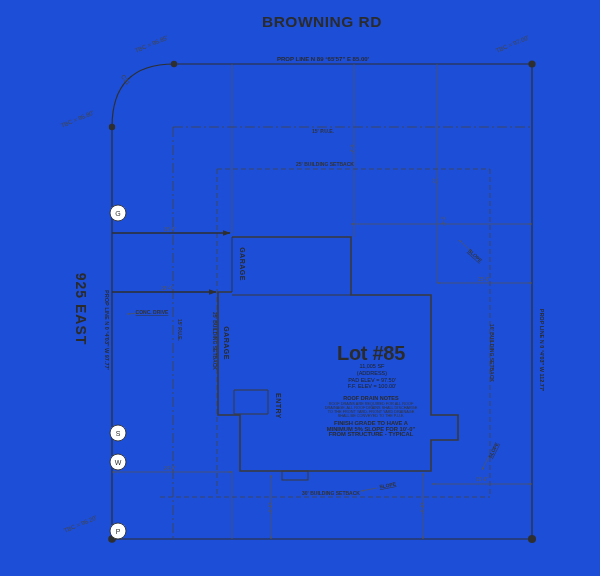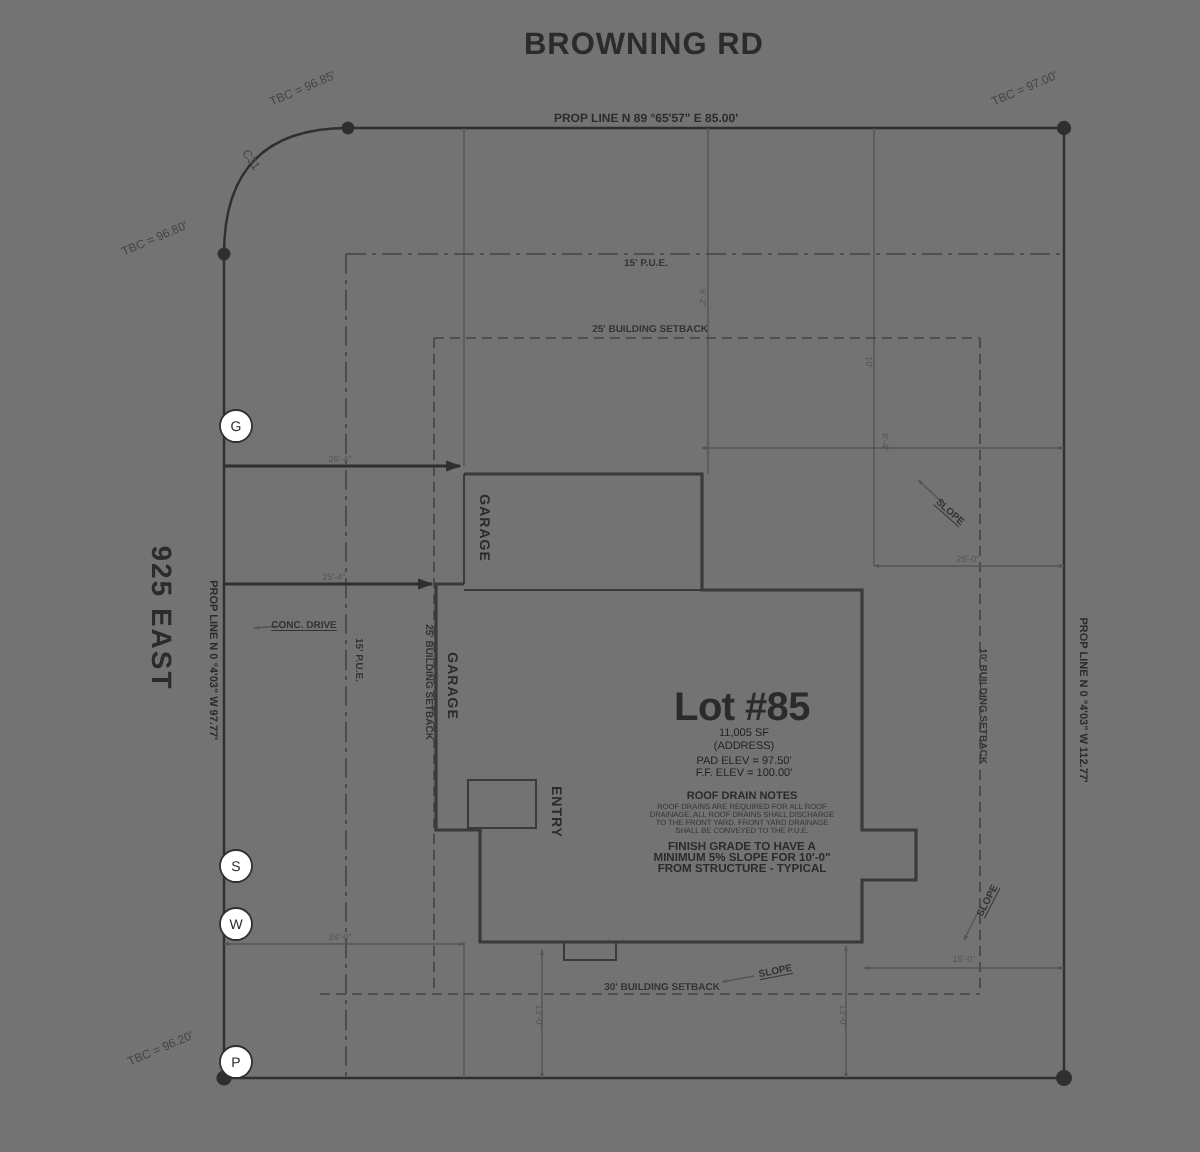--- a/index.html
+++ b/index.html
@@ -1,16 +1,16 @@
 <!DOCTYPE html>
 <html><head>
 <meta charset="utf-8">
 <style>
   html,body{margin:0;padding:0;background:#ffffff;}
-  .page{width:600px;height:576px;position:relative;background:#737373;overflow:hidden;
+  .page{width:600px;height:576px;position:relative;background:#1d4ed8;overflow:hidden;
         font-family:"Liberation Sans", sans-serif;}
   svg{display:block;}
   text{fill:#2b2b2b;font-family:"Liberation Sans", sans-serif;}
   .t-title{font-size:15.5px;font-weight:600;letter-spacing:.5px;}
   .t-street{font-size:14px;font-weight:600;letter-spacing:1px;}
   .t-prop{font-size:6px;font-weight:700;}
   .t-propv{font-size:5.5px;font-weight:700;}
   .t-tbc{font-size:6px;fill:#444;}
   .t-lbl{font-size:5px;font-weight:700;fill:#333;}
   .t-room{font-size:7px;font-weight:700;letter-spacing:.5px;}

